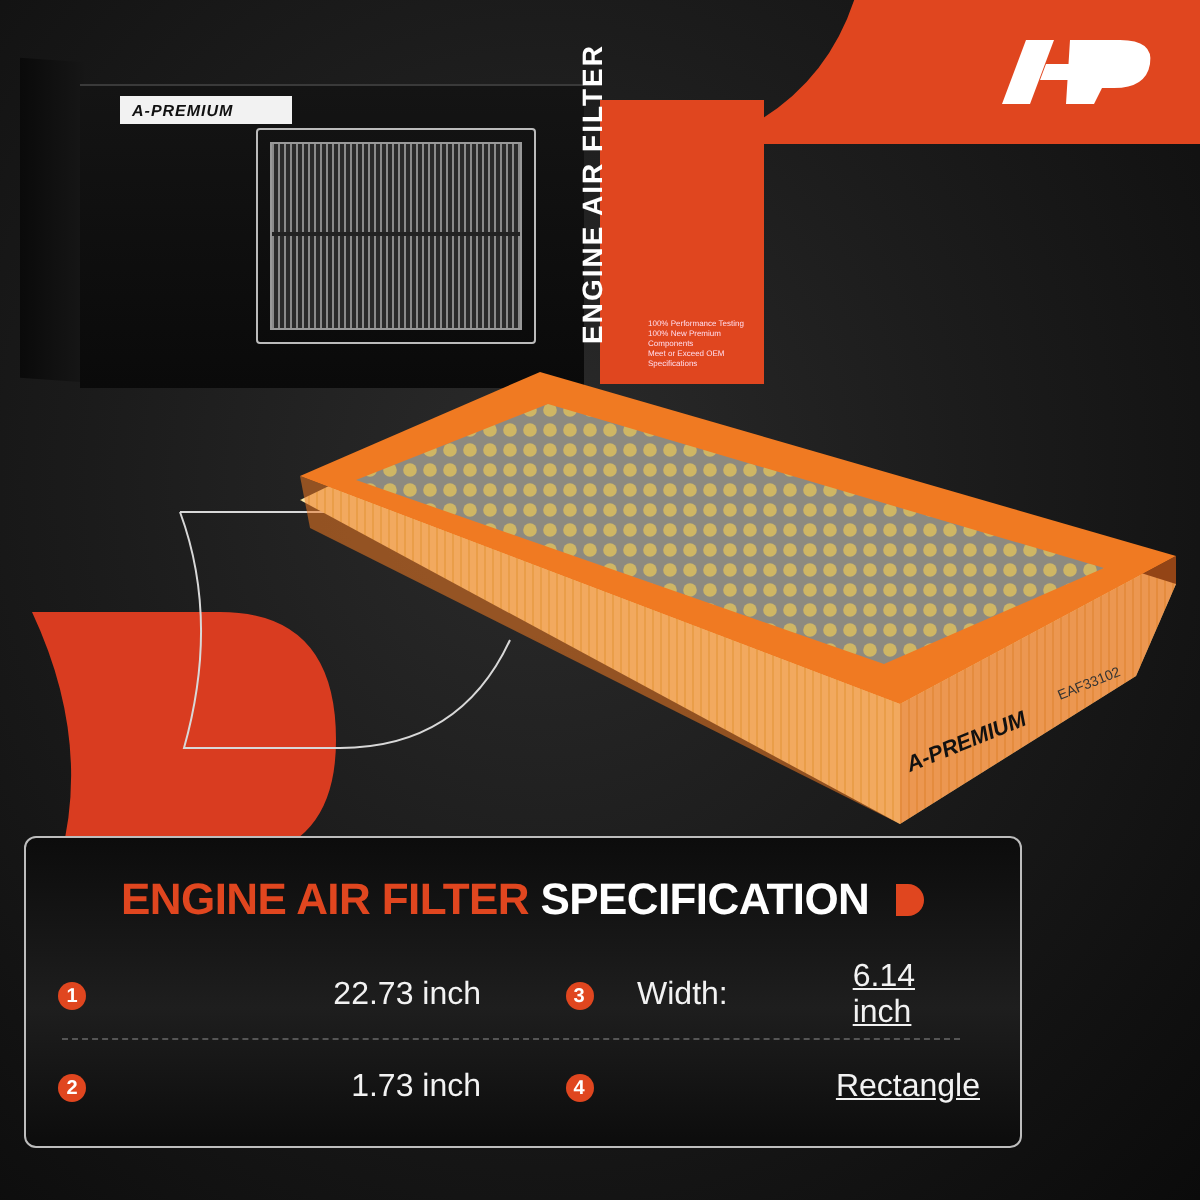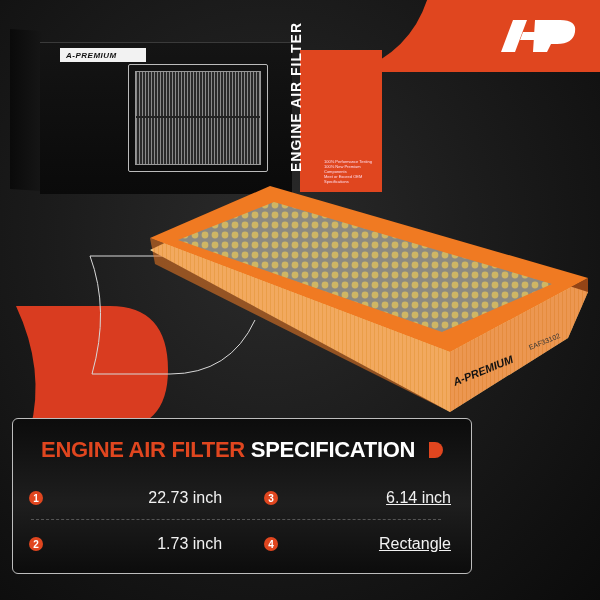--- a/index.html
+++ b/index.html
@@ -55,21 +55,21 @@
     font-size: 14px; font-weight: bold; letter-spacing: 1px; white-space: nowrap; color: #fff;
     width: 140px;
   }
   .box-orange-lines {
     position: absolute; left: 24px; bottom: 8px; font-size: 4px; line-height: 5px; color: #fde;
   }
   
   .filter { position: absolute; left: 150px; top: 180px; width: 450px; height: 240px; }
   
   .spec {
-    position: absolute; left: 12px; top: 418px; width: 460px; height: 156px;
+    position: absolute; left: 12px; top: 418px; width: 499px; height: 156px;
     border: 1.5px solid #bdbdbd; border-radius: 6px;
     background: linear-gradient(180deg,#0c0c0c 0%,#1e1e1e 55%,#0c0c0c 100%);
   }
   .spec-title {
     position: absolute; top: 18px; left: 0; right: 0; text-align: center;
     font-size: 22px; font-weight: bold; letter-spacing: -0.3px;
   }
   .spec-title .accent { color: #e0461f; }
   .spec-title .white { color: #fff; }
   .title-d {
@@ -166,20 +166,21 @@
       <span class="title-d"></span>
     </div>
 
     <div class="row r1">
       <div class="cell left">
         <span class="num">1</span>
         <span class="val">22.73 inch</span>
       </div>
       <div class="cell right">
         <span class="num">3</span>
+        <span class="lbl">Width:</span>
         <span class="val">6.14 inch</span>
       </div>
     </div>
 
     <div class="divider"></div>
 
     <div class="row r2">
       <div class="cell left">
         <span class="num">2</span>
         <span class="val">1.73 inch</span>

